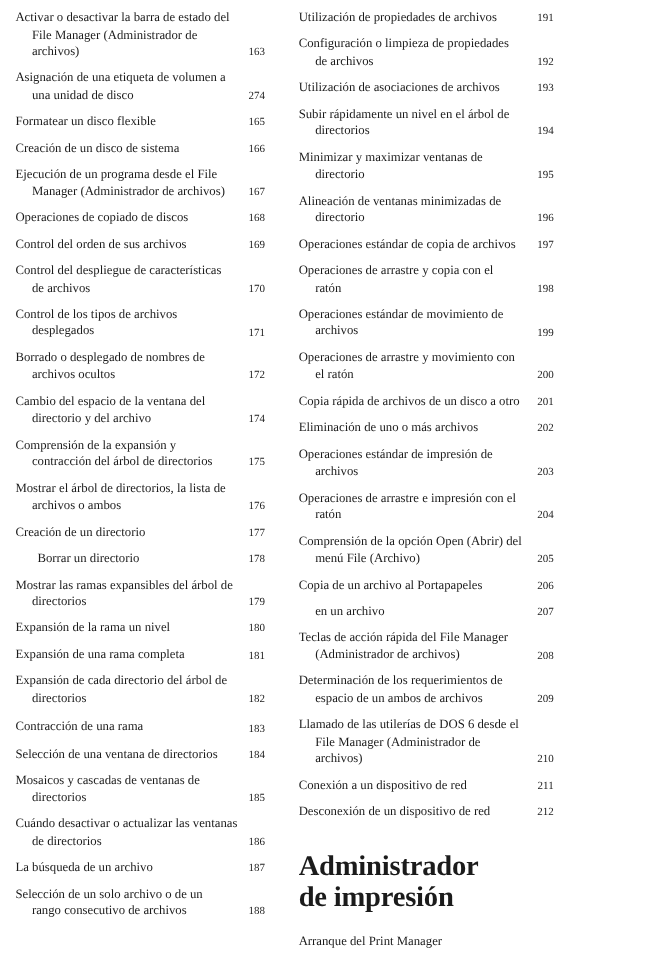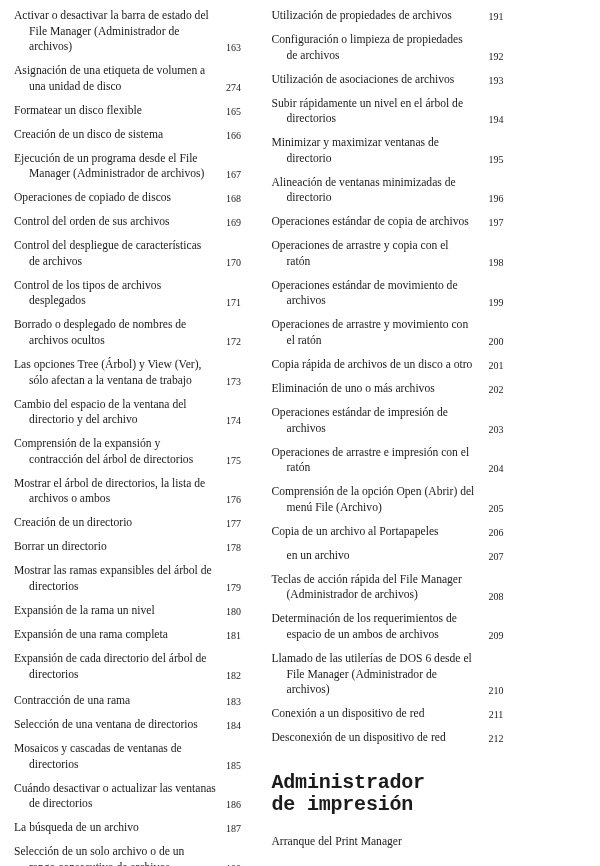--- a/index.html
+++ b/index.html
@@ -54,23 +54,23 @@
   .toc-page {
     position: absolute;
     right: 0;
     bottom: 0;
     font-size: 10px;
     line-height: 1.34;
     text-align: center;
     width: 28px;
   }
   .section-head {
-    font-family: Liberation Mono, monospace;
+    font-family: Liberation Serif, serif;
     font-weight: bold;
-    font-size: 20px;
+    font-size: 26px;
     line-height: 1.12;
     margin: 26px 0 18px 0;
     letter-spacing: -0.2px;
   }
   .section-head span {
     display: block;
   }
 </style>
 </head>
 <body>
@@ -112,41 +112,37 @@
       </a>
       <a class="toc-entry">
         <span class="toc-text"><span style="display: block;">Control de los tipos de archivos</span><span class="indent">desplegados</span></span>
         <span class="toc-page">171</span>
       </a>
       <a class="toc-entry">
         <span class="toc-text"><span style="display: block;">Borrado o desplegado de nombres de</span><span class="indent">archivos ocultos</span></span>
         <span class="toc-page">172</span>
       </a>
       <a class="toc-entry">
-        <span class="toc-text"><span style="display: block;">Las opciones Tree (Árbol) y View (Ver),</span><span class="indent">sólo afectan a la ventana de trabajo</span></span>
-        <span class="toc-page">173</span>
-      </a>
-      <a class="toc-entry">
         <span class="toc-text"><span style="display: block;">Cambio del espacio de la ventana del</span><span class="indent">directorio y del archivo</span></span>
         <span class="toc-page">174</span>
       </a>
       <a class="toc-entry">
         <span class="toc-text"><span style="display: block;">Comprensión de la expansión y</span><span class="indent">contracción del árbol de directorios</span></span>
         <span class="toc-page">175</span>
       </a>
       <a class="toc-entry">
         <span class="toc-text"><span style="display: block;">Mostrar el árbol de directorios, la lista de</span><span class="indent">archivos o ambos</span></span>
         <span class="toc-page">176</span>
       </a>
       <a class="toc-entry">
         <span class="toc-text"><span style="display: block;">Creación de un directorio</span></span>
         <span class="toc-page">177</span>
       </a>
       <a class="toc-entry">
-        <span class="toc-text"><span style="display: block;">Borrar un directorio</span></span>
+        <span class="toc-text"><span style="display: block; margin-left: 20px;">Borrar un directorio</span></span>
         <span class="toc-page">178</span>
       </a>
       <a class="toc-entry">
         <span class="toc-text"><span style="display: block;">Mostrar las ramas expansibles del árbol de</span><span class="indent">directorios</span></span>
         <span class="toc-page">179</span>
       </a>
       <a class="toc-entry">
         <span class="toc-text"><span style="display: block;">Expansión de la rama un nivel</span></span>
         <span class="toc-page">180</span>
       </a>

